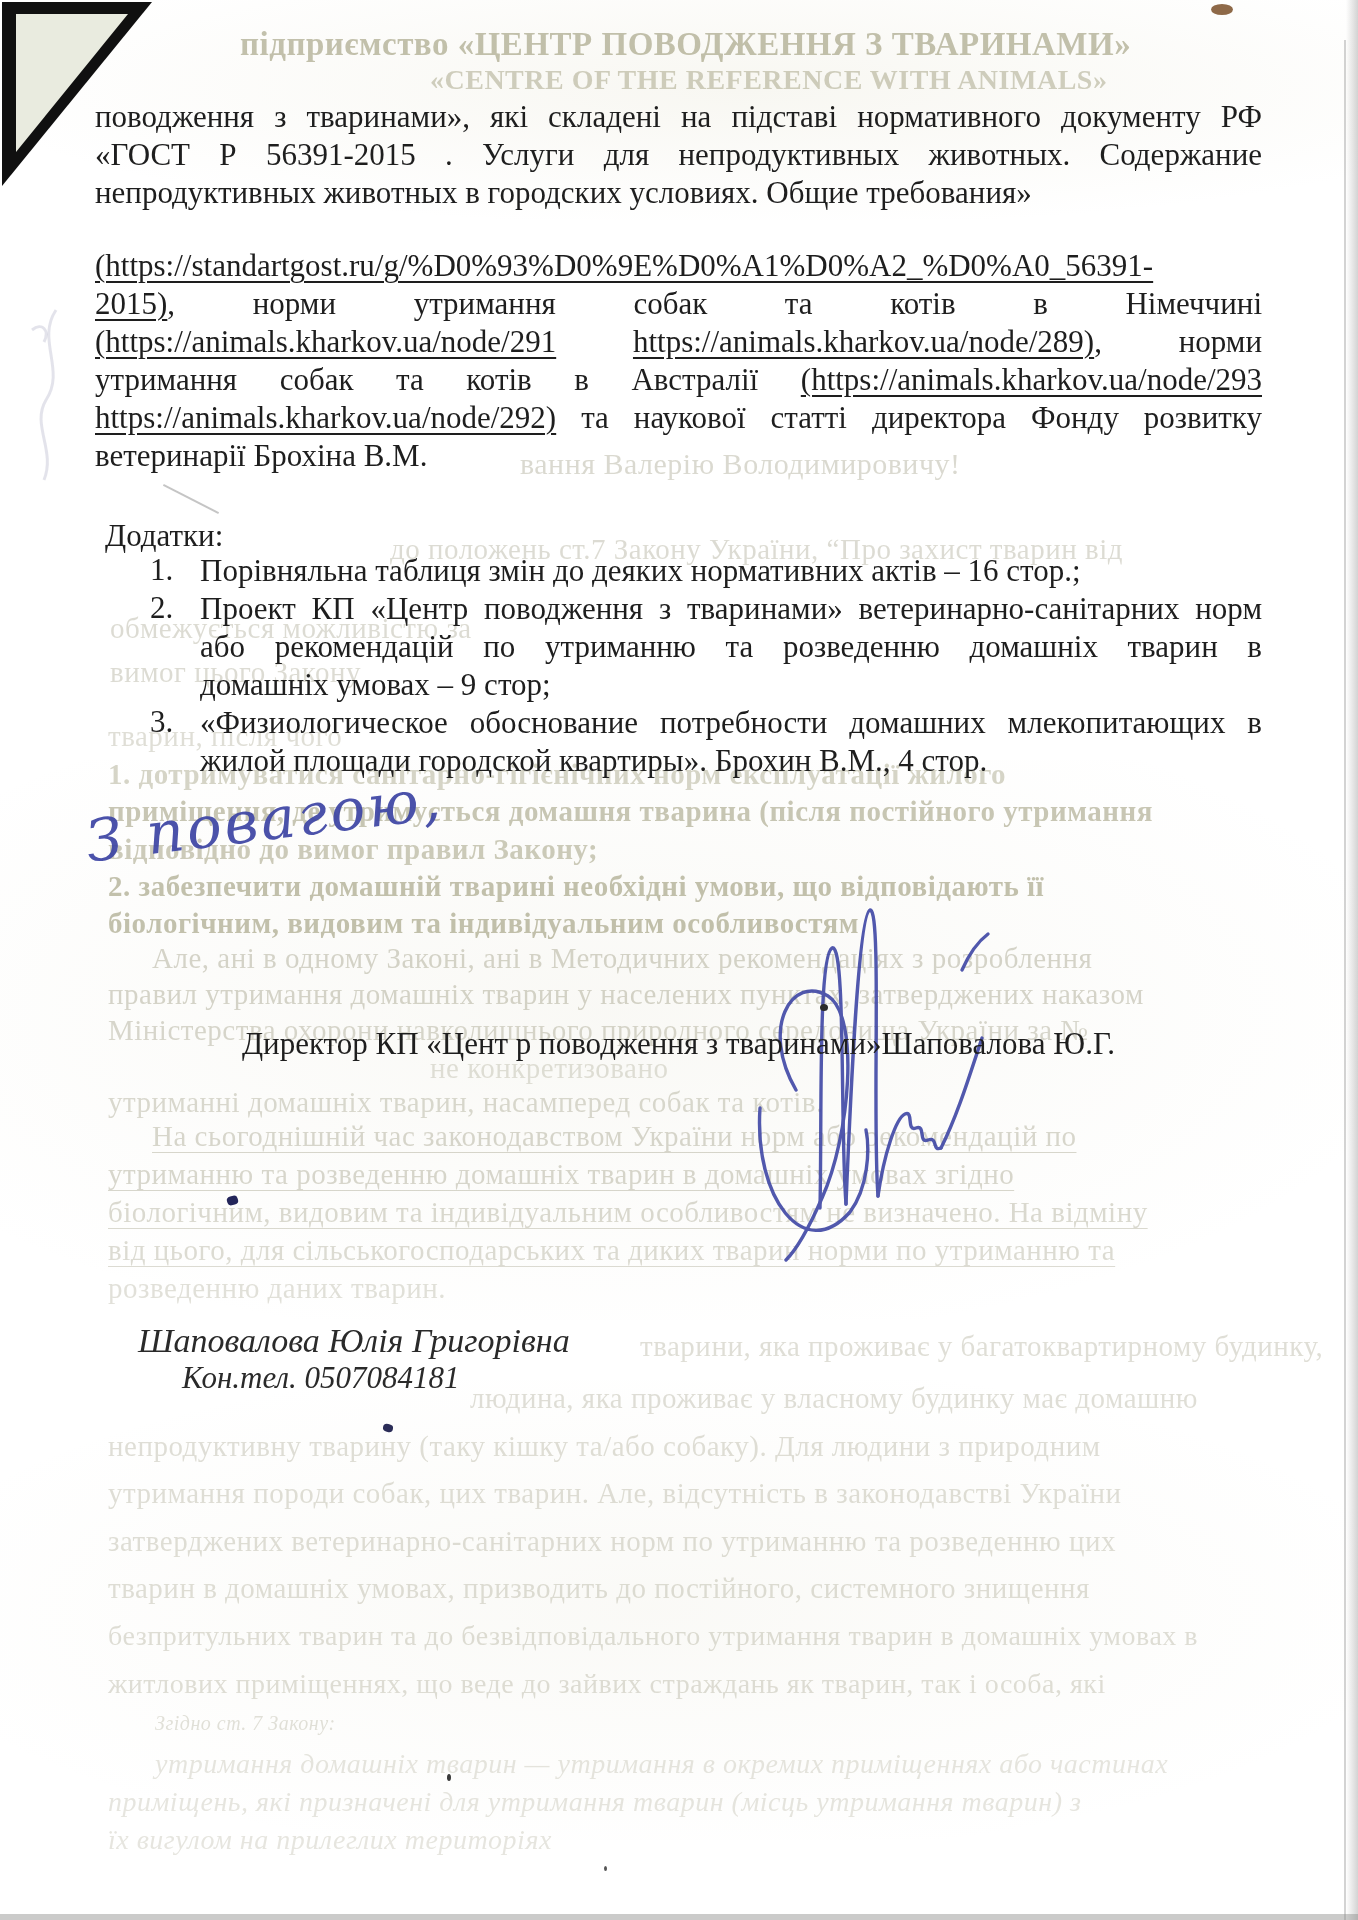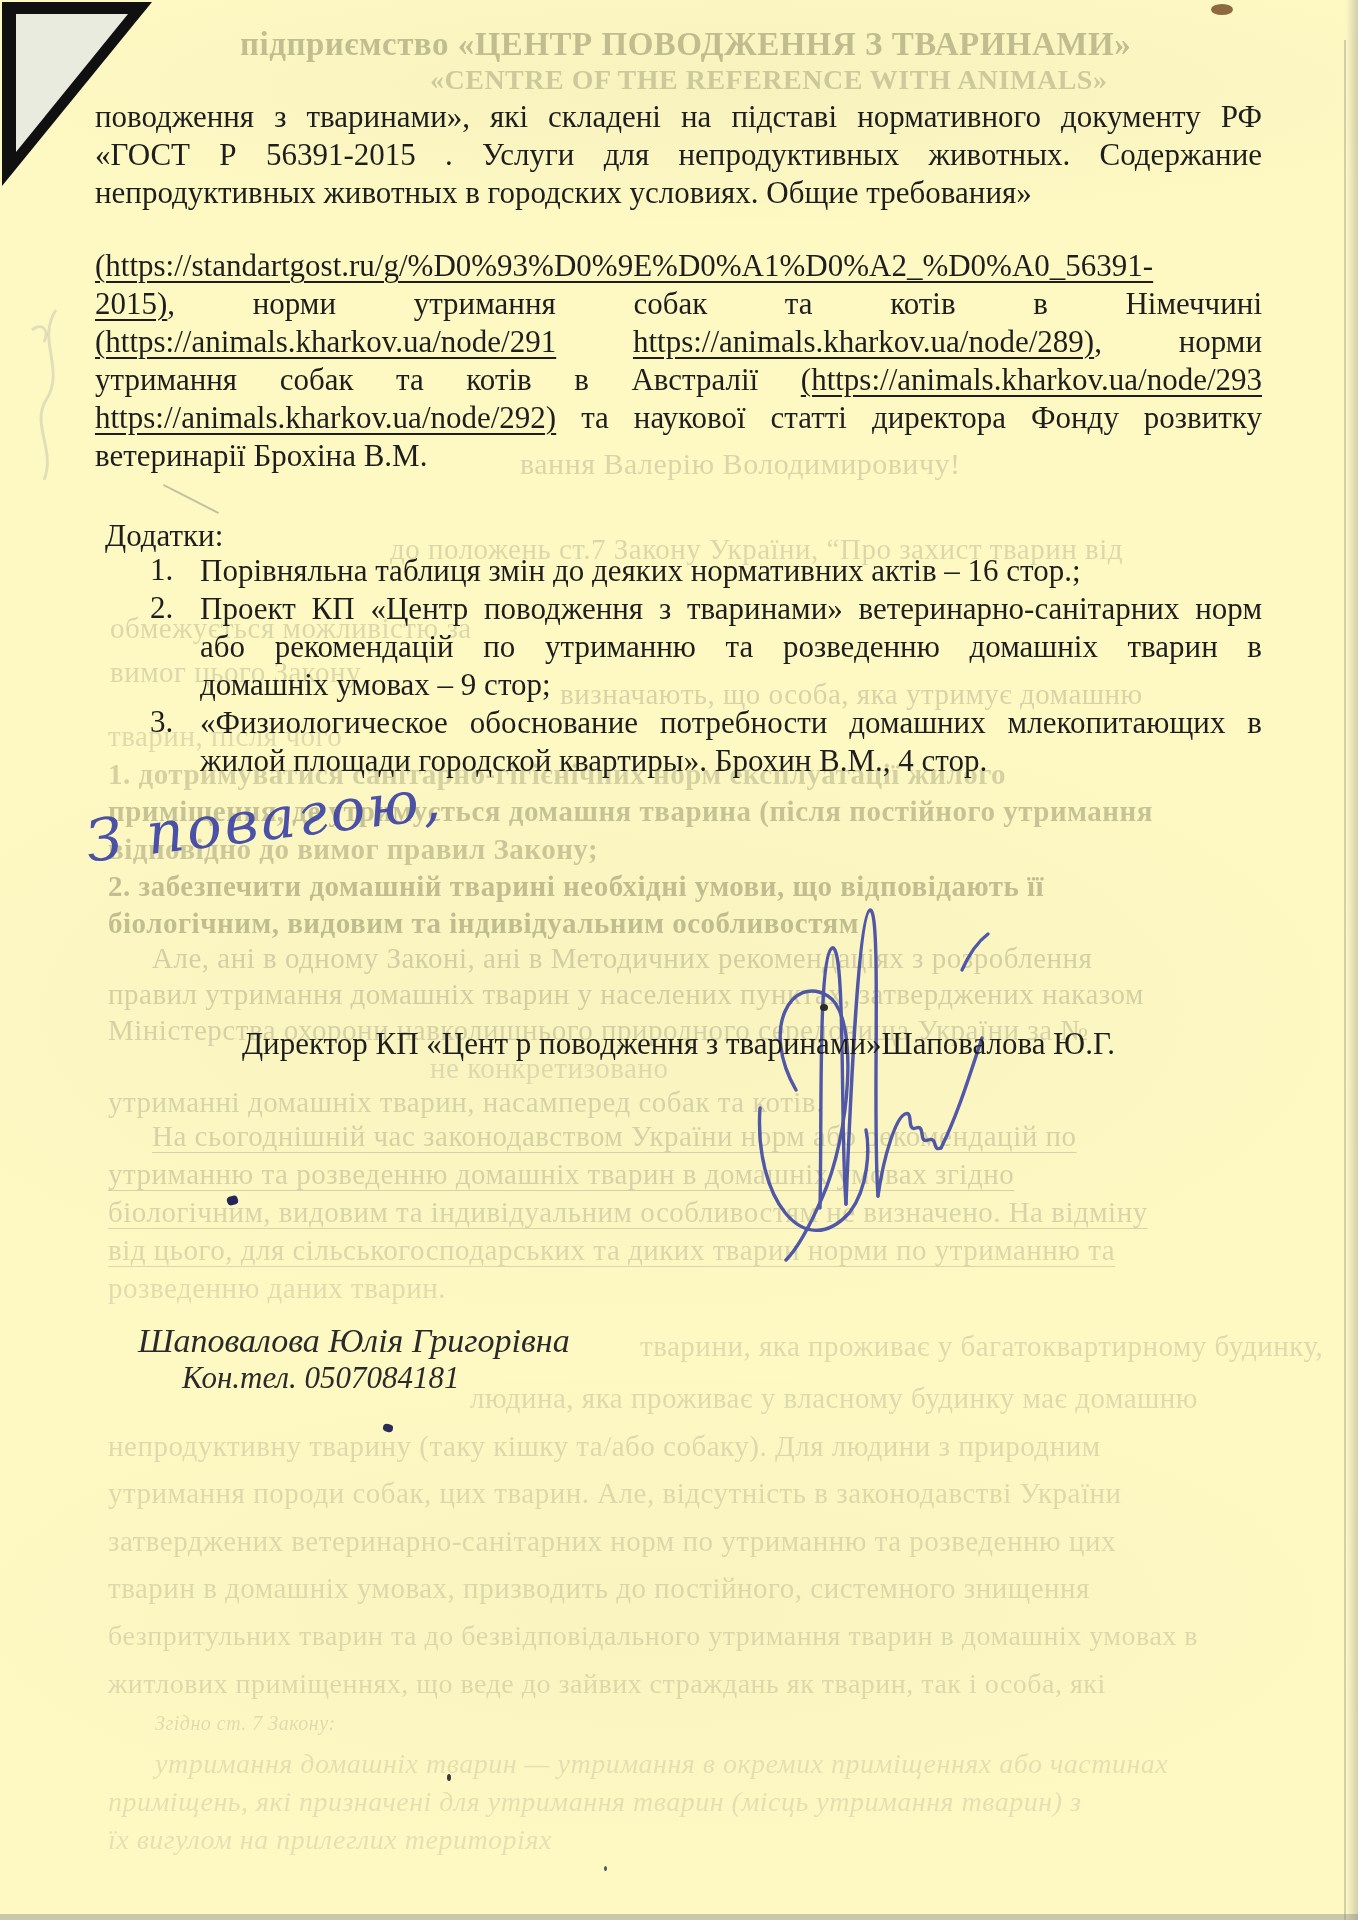--- a/index.html
+++ b/index.html
@@ -1,17 +1,17 @@
 <!DOCTYPE html>
 <html><head>
 <meta charset="utf-8">
 <style>
   html,body{margin:0;padding:0;background:#9a9a98;}
   .page{position:relative;width:1358px;height:1920px;margin:0 auto;overflow:hidden;
-        background:#fef9c3;
+        background:#ffffff;
         font-family:"Liberation Serif",serif;color:#1e1e1e;}
   .wash{position:absolute;pointer-events:none;}
   .w1{left:0;top:0;width:1358px;height:220px;background:radial-gradient(ellipse at 55% 40%,rgba(205,198,160,0.14),rgba(205,198,160,0) 75%);}
   .w2{left:0;top:760px;width:1358px;height:560px;background:radial-gradient(ellipse at 45% 45%,rgba(198,193,158,0.10),rgba(198,193,158,0) 78%);}
   .w3{left:0;top:1380px;width:1358px;height:460px;background:radial-gradient(ellipse at 48% 50%,rgba(198,193,158,0.09),rgba(198,193,158,0) 78%);}
 
   .p{position:absolute;left:95px;width:1167px;font-size:31px;line-height:38px;}
   .line{text-align:justify;text-align-last:left;white-space:nowrap;}
   .line.j{text-align-last:justify;}
   .u{text-decoration:underline;text-underline-offset:5px;text-decoration-thickness:1.6px;}
@@ -62,21 +62,20 @@
 
   <div class="bleed-layer">
       <div class="bleed b" style="left: 240px; top: 26px; font-size: 33px; opacity: 0.5;">підприємство «ЦЕНТР ПОВОДЖЕННЯ З ТВАРИНАМИ»</div>
       <div class="bleed b" style="left: 430px; top: 64px; font-size: 28px; opacity: 0.38;">«CENTRE OF THE REFERENCE WITH ANIMALS»</div>
     </div>
   <div class="bleed-layer">
       <div class="bleed" style="left: 520px; top: 447px; font-size: 30px; opacity: 0.32;">вання Валерію Володимировичу!</div>
       <div class="bleed" style="left: 390px; top: 533px; font-size: 29px; opacity: 0.3;">до положень ст.7 Закону України, “Про захист тварин від</div>
       <div class="bleed" style="left: 110px; top: 612px; font-size: 29px; opacity: 0.3;">обмежується можливістю за</div>
       <div class="bleed" style="left: 110px; top: 648px; font-size: 29px; opacity: 0.3; margin-top: 8px;">вимог цього Закону</div>
-      <div class="bleed" style="left: 560px; top: 678px; font-size: 29px; opacity: 0.34;">визначають, що особа, яка утримує домашню</div>
       <div class="bleed" style="left: 108px; top: 720px; font-size: 29px; opacity: 0.28;">тварин, після чого</div>
       <div class="bleed b" style="left: 108px; top: 758px; font-size: 29px; opacity: 0.34;">1.  дотримуватися  санітарно-гігієнічних  норм  експлуатації  жилого</div>
       <div class="bleed b" style="left: 108px; top: 795px; font-size: 29px; opacity: 0.46;">приміщення, де утримується домашня тварина (після постійного утримання</div>
       <div class="bleed b" style="left: 108px; top: 833px; font-size: 29px; opacity: 0.42;">відповідно до вимог правил Закону;</div>
       <div class="bleed b" style="left: 108px; top: 870px; font-size: 29px; opacity: 0.5;">2. забезпечити домашній тварині необхідні умови, що відповідають її</div>
       <div class="bleed b" style="left: 108px; top: 907px; font-size: 29px; opacity: 0.5;">біологічним, видовим та індивідуальним особливостям</div>
       <div class="bleed" style="left: 152px; top: 942px; font-size: 29px; opacity: 0.36;">Але, ані в одному Законі, ані в Методичних рекомендаціях з розроблення</div>
       <div class="bleed" style="left: 108px; top: 978px; font-size: 29px; opacity: 0.36;">правил утримання домашніх тварин у населених пунктах, затверджених наказом</div>
       <div class="bleed" style="left: 108px; top: 1014px; font-size: 29px; opacity: 0.34;">Міністерства охорони навколишнього природного середовища України за №</div>
       <div class="bleed" style="left: 430px; top: 1052px; font-size: 29px; opacity: 0.26;">не конкретизовано</div>

